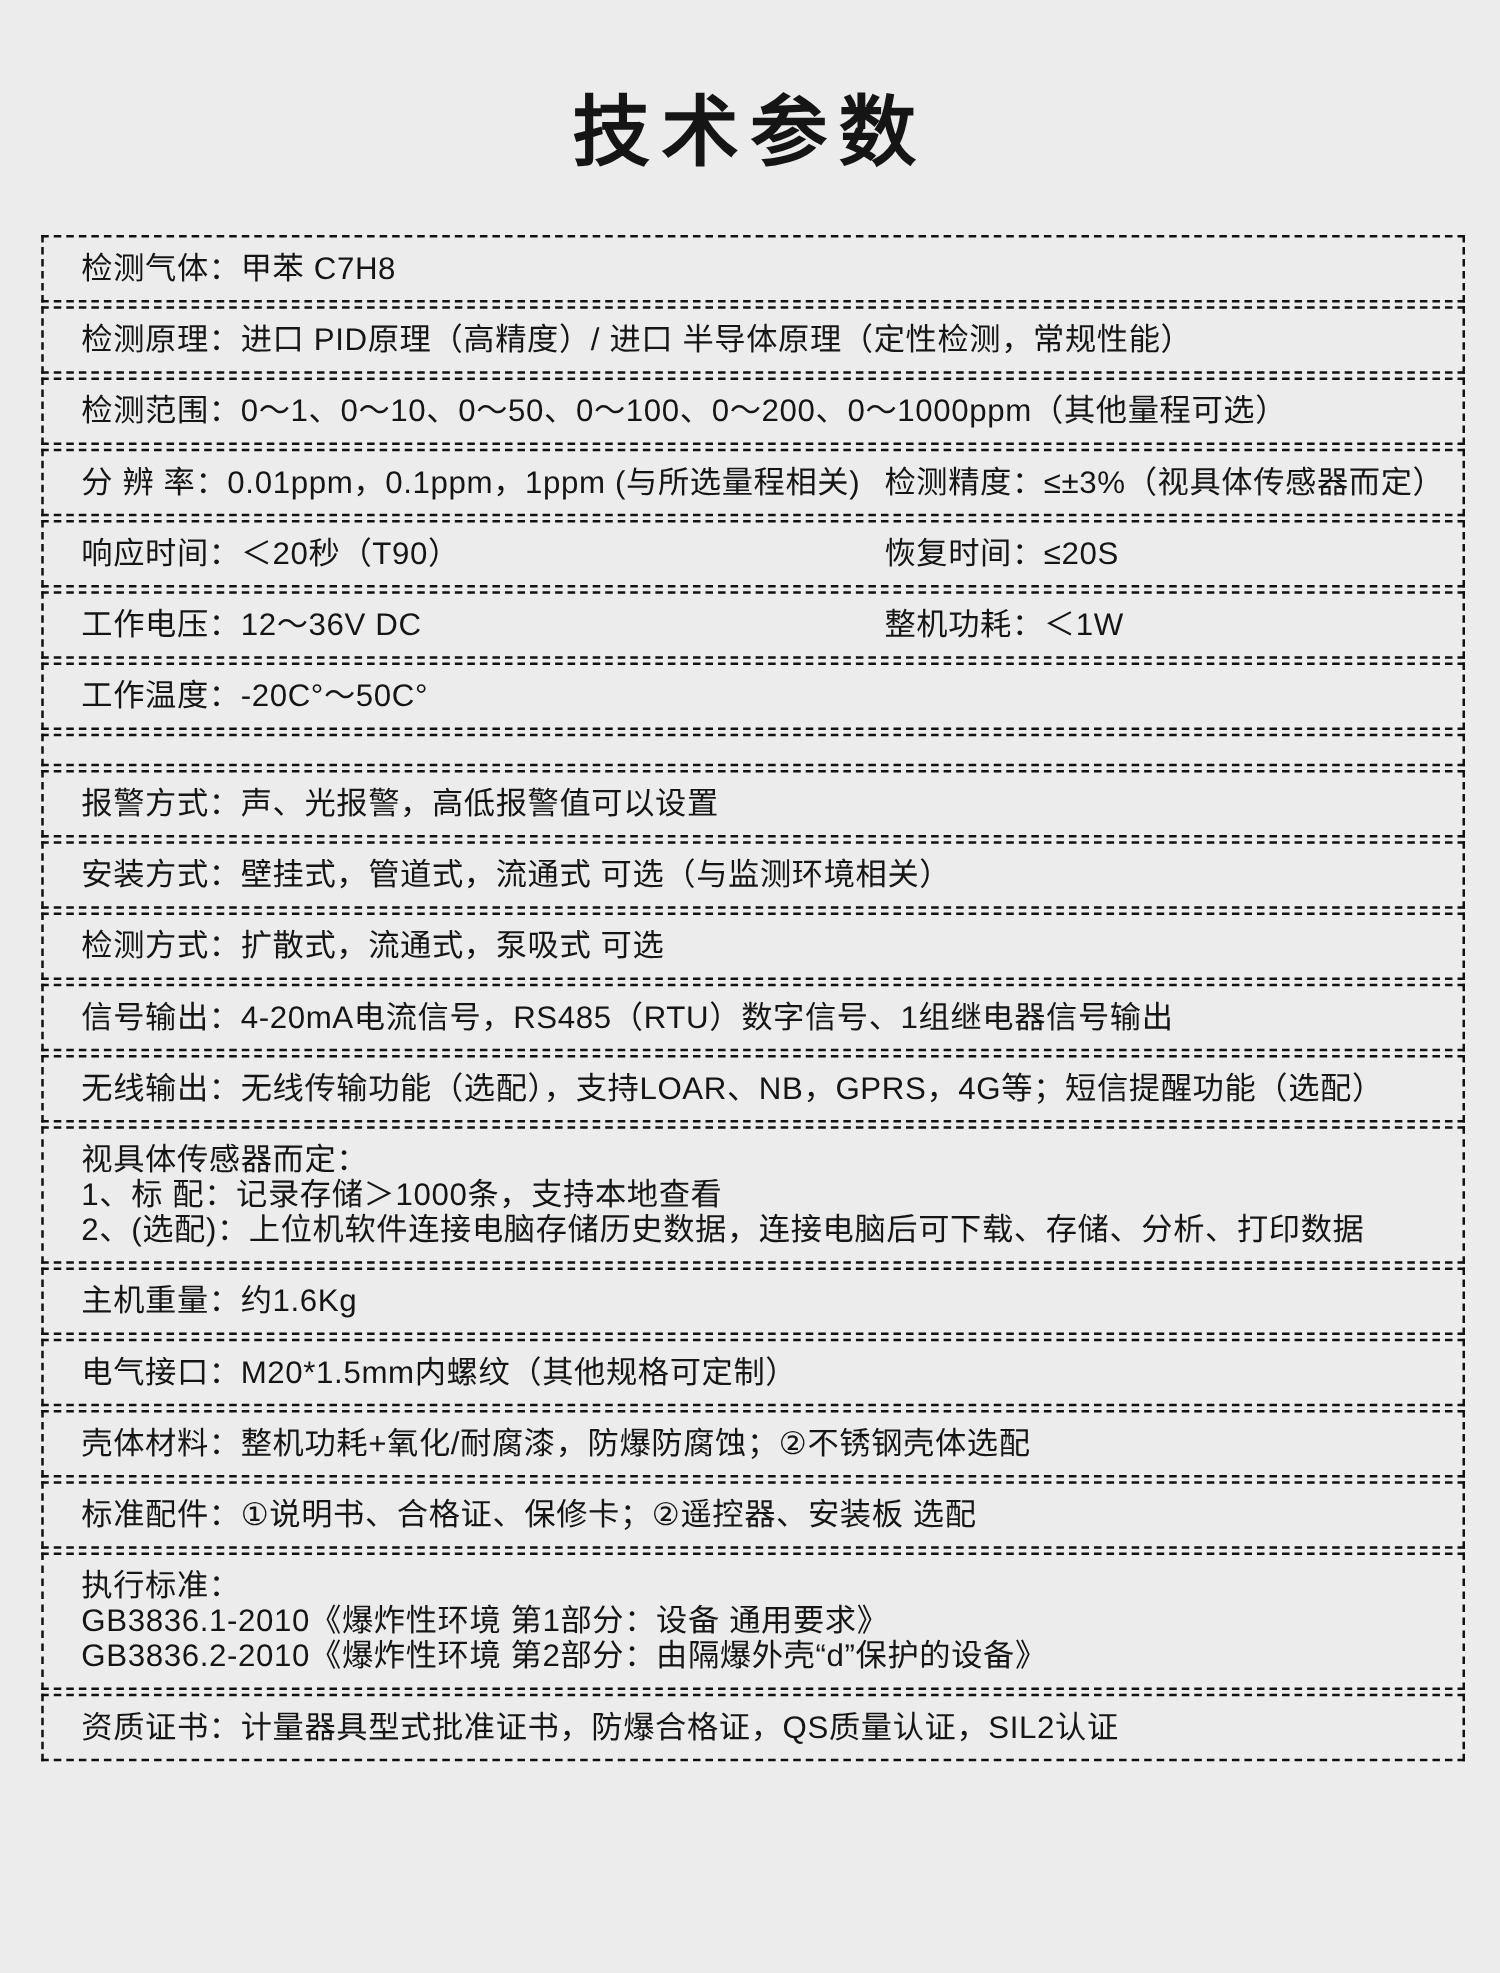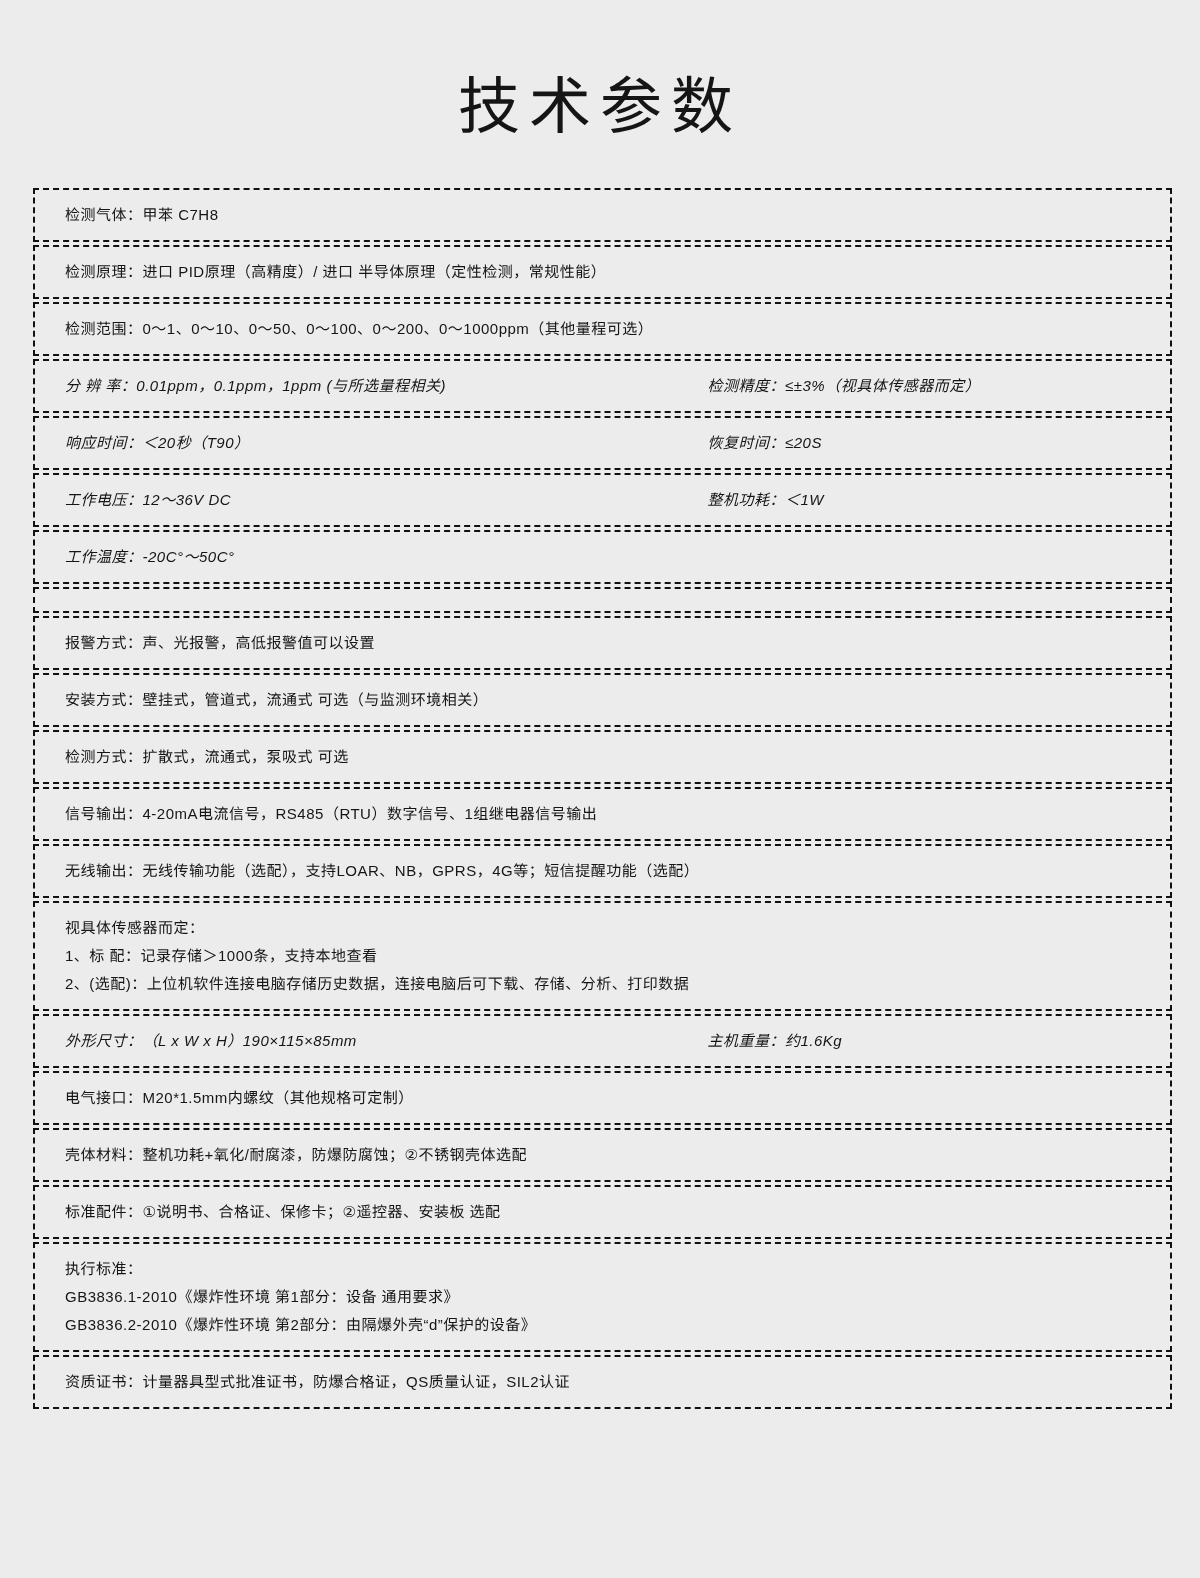--- a/index.html
+++ b/index.html
@@ -9,40 +9,39 @@
     background: #ececec;
     color: #151515;
     font-family: "Liberation Sans", "DejaVu Sans", sans-serif;
   }
   .page-title {
     margin: 0;
     padding-top: 70px;
     text-align: center;
     font-size: 62px;
     line-height: 74px;
-    font-weight: 400;
+    font-weight: 700;
     letter-spacing: 9px;
     white-space: nowrap;
   }
   .spec-table {
     margin: 44px 28px 0 33px;
   }
   .row {
     border: 2px dashed #111111;
     margin-bottom: 3px;
     padding: 11px 16px 11px 30px;
-    font-size: 15px;
+    font-size: 25px;
     line-height: 28px;
     letter-spacing: 0.5px;
   }
   .row-two {
     display: grid;
     grid-template-columns: 59% 41%;
     column-gap: 0;
-    font-style: italic;
   }
   .cell, .line, .text { display: block; }
 </style>
 </head>
 <body>
 
 <h1 class="page-title">技术参数</h1>
 
 <div class="spec-table">
 
@@ -100,21 +99,20 @@
     <span class="text">无线输出：无线传输功能（选配），支持LOAR、NB，GPRS，4G等；短信提醒功能（选配）</span>
   </div>
 
   <div class="row">
     <span class="line">视具体传感器而定：</span>
     <span class="line">1、标 配：记录存储＞1000条，支持本地查看</span>
     <span class="line">2、(选配)：上位机软件连接电脑存储历史数据，连接电脑后可下载、存储、分析、打印数据</span>
   </div>
 
   <div class="row row-two">
-    <span class="cell">外形尺寸：（L x W x H）190×115×85mm</span>
     <span class="cell">主机重量：约1.6Kg</span>
   </div>
 
   <div class="row">
     <span class="text">电气接口：M20*1.5mm内螺纹（其他规格可定制）</span>
   </div>
 
   <div class="row">
     <span class="text">壳体材料：整机功耗+氧化/耐腐漆，防爆防腐蚀；②不锈钢壳体选配</span>
   </div>

